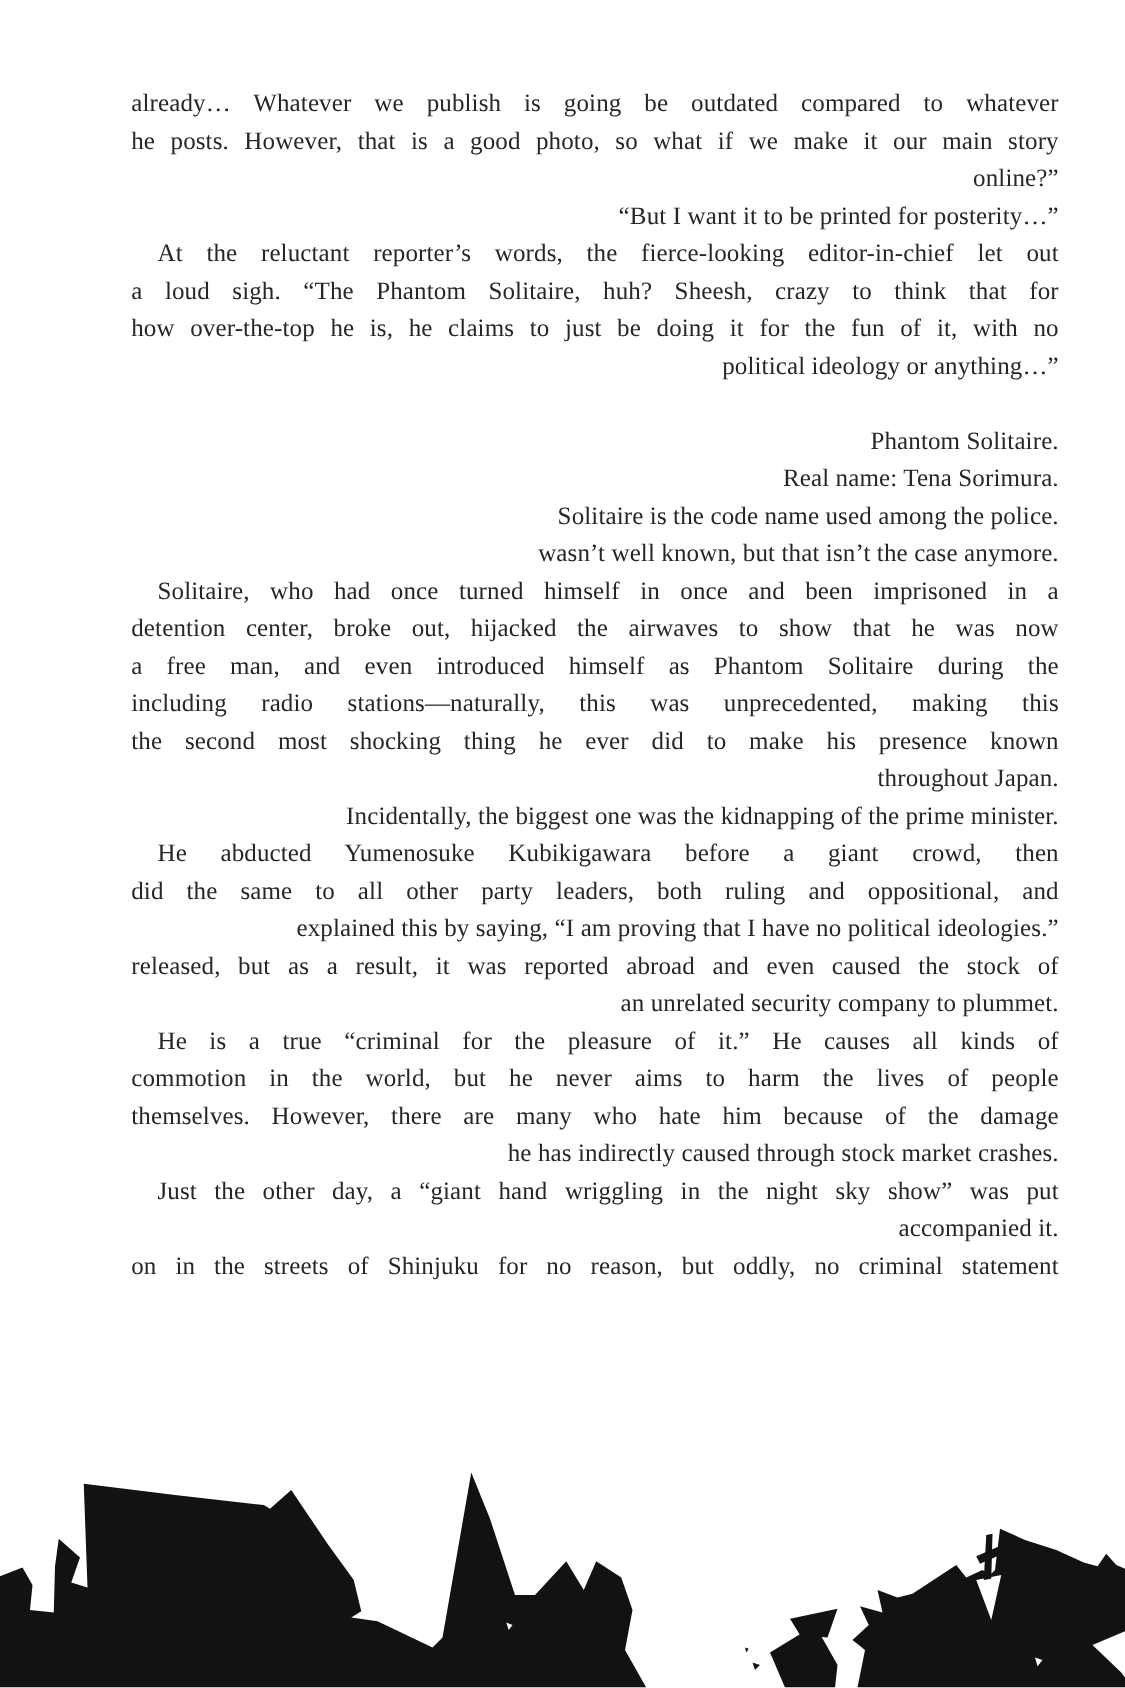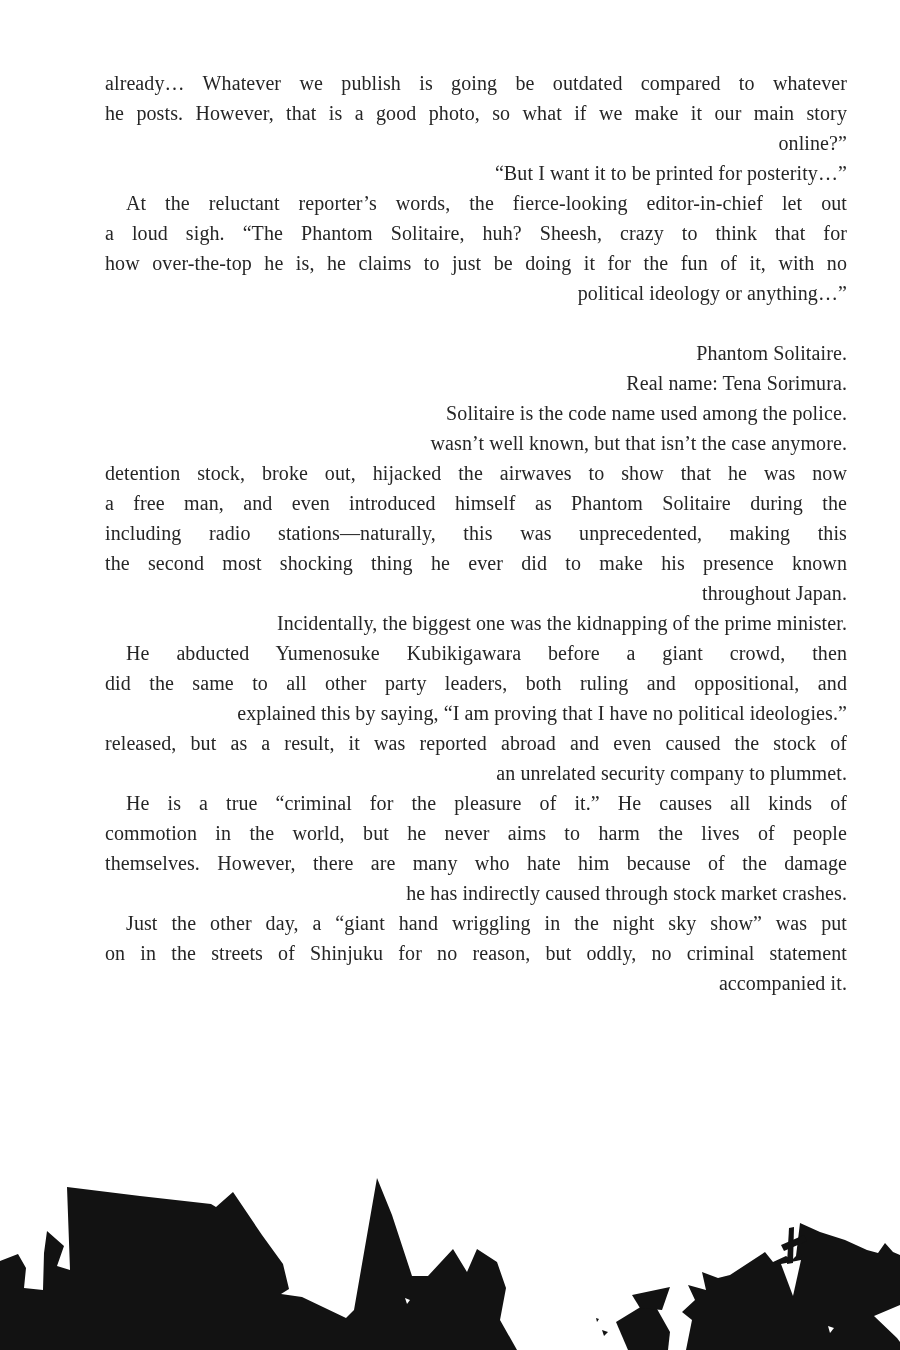--- a/index.html
+++ b/index.html
@@ -80,21 +80,22 @@
       <div class="para">
         <div class="line ind">Real name: Tena Sorimura.</div>
       </div>
       <div class="para">
         <div class="line ind">Solitaire is the code name used among the police.</div>
       </div>
       <div class="para">
         <div class="line">wasn’t well known, but that isn’t the case anymore.</div>
       </div>
       <div class="para">
-        <div class="line just">detention stock, broke out, hijacked the airwaves to show that he was now</div>
+        <div class="line just ind">Solitaire, who had once turned himself in once and been imprisoned in a</div>
+        <div class="line just">detention center, broke out, hijacked the airwaves to show that he was now</div>
         <div class="line just">a free man, and even introduced himself as Phantom Solitaire during the</div>
         <div class="line just">including radio stations—naturally, this was unprecedented, making this</div>
         <div class="line just">the second most shocking thing he ever did to make his presence known</div>
         <div class="line">throughout Japan.</div>
       </div>
       <div class="para">
         <div class="line ind">Incidentally, the biggest one was the kidnapping of the prime minister.</div>
       </div>
       <div class="para">
         <div class="line just ind">He abducted Yumenosuke Kubikigawara before a giant crowd, then</div>
@@ -106,22 +107,22 @@
         <div class="line">an unrelated security company to plummet.</div>
       </div>
       <div class="para">
         <div class="line just ind">He is a true “criminal for the pleasure of it.” He causes all kinds of</div>
         <div class="line just">commotion in the world, but he never aims to harm the lives of people</div>
         <div class="line just">themselves. However, there are many who hate him because of the damage</div>
         <div class="line">he has indirectly caused through stock market crashes.</div>
       </div>
       <div class="para">
         <div class="line just ind">Just the other day, a “giant hand wriggling in the night sky show” was put</div>
+        <div class="line">accompanied it.</div>
         <div class="line just">on in the streets of Shinjuku for no reason, but oddly, no criminal statement</div>
-        <div class="line">accompanied it.</div>
       </div>
     </div>
 
   <svg class="debris" viewBox="0 0 900 212" xmlns="http://www.w3.org/2000/svg" aria-hidden="true">
 
     <polygon class="ink" points="0,212 0,123 18,116 26,130 24,150 43,152 44,115 47,93 64,108 57,128 70,132 67,49 140,58 211,66 216,69 233,54 262,97 283,126 289,151 281,156 302,159 346,180 354,172 377,40 392,77 412,138 428,138 453,111 467,134 477,111 497,124 506,150 500,182 517,212"></polygon>
 
     <polygon class="cut" points="405,160 410,162 407,166"></polygon>
 
     <polygon class="ink" points="616,184 652,162 670,194 668,212 628,212"></polygon>

